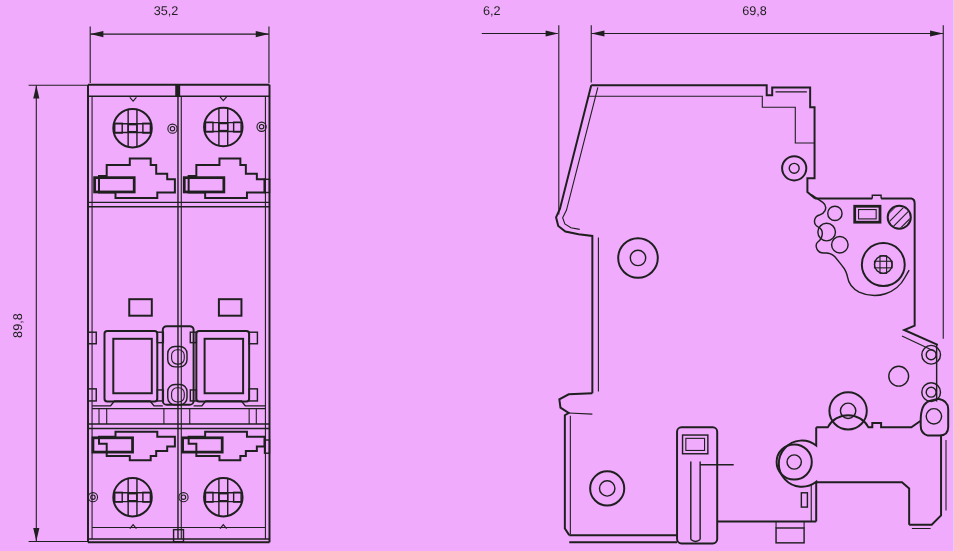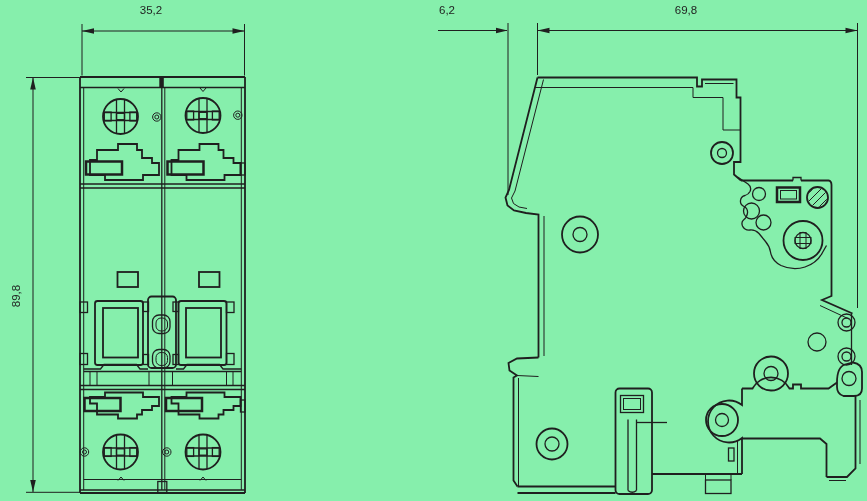--- a/index.html
+++ b/index.html
@@ -1,17 +1,17 @@
 <!DOCTYPE html>
 <html><head>
 <meta charset="utf-8">
 <style>
   html,body{margin:0;padding:0;background:#e8e8e8;}
   .canvas{
-    width:867px;height:501px;background:#86efac;position:relative;
+    width:867px;height:501px;background:#f0abfc;position:relative;
     font-family:"Liberation Sans","DejaVu Sans",sans-serif;
     overflow:hidden;
   }
   svg{display:block;}
   .dim-text{
     font-family:"Liberation Sans","DejaVu Sans",sans-serif;
     font-size:11.5px;fill:#1f1f1f;
   }
   .thin{stroke:#1f1f1f;stroke-width:1;fill:none;}
   .med{stroke:#1f1f1f;stroke-width:1.3;fill:none;}

